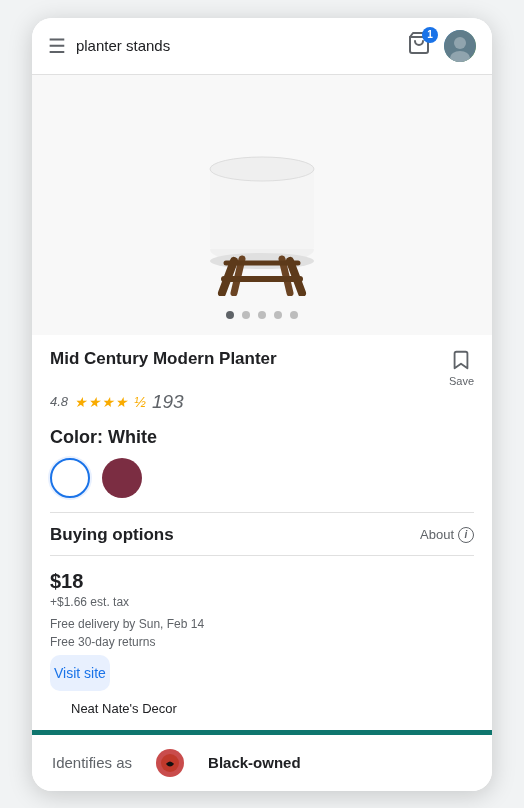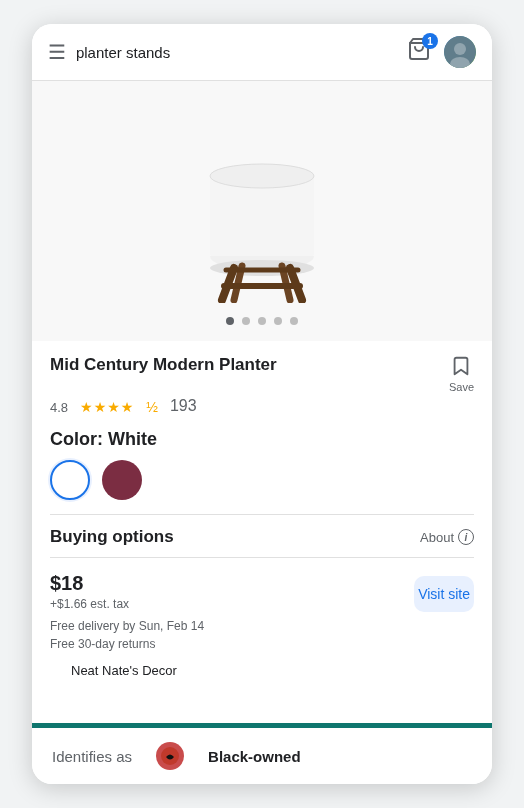--- a/index.html
+++ b/index.html
@@ -144,35 +144,36 @@
       cursor: pointer;
       padding-left: 10px;
     }
     .save-icon {
       font-size: 22px;
       line-height: 1;
       color: #5f6368;
     }
     .rating-row {
       display: flex;
-      align-items: flex-end;
-      gap: 12px;
+      align-items: center;
+      gap: 6px;
       margin-top: 4px;
+      font-style: italic;
     }
     .rating-number {
       font-size: 13px;
       color: #5f6368;
     }
     .stars {
       color: #f9ab00;
       font-size: 14px;
       letter-spacing: 1px;
     }
     .review-count {
-      font-size: 16px;
+      font-size: 19px;
       color: #5f6368;
     }
     
     .color-section {
       padding: 14px 18px 0;
       background: #fff;
     }
     .color-label {
       font-size: 18px;
       color: #202124;
@@ -246,22 +247,22 @@
     }
     .divider2 {
       height: 1px;
       background: #e0e0e0;
       margin: 10px 18px 0;
     }
     
     .price-row {
       display: flex;
       align-items: flex-start;
-      justify-content: space-between;
       padding: 14px 18px 0;
+      flex-direction: column;
     }
     .price-info {
       display: flex;
       flex-direction: column;
       gap: 2px;
     }
     .price {
       font-size: 20px;
       font-weight: 700;
       color: #202124;

